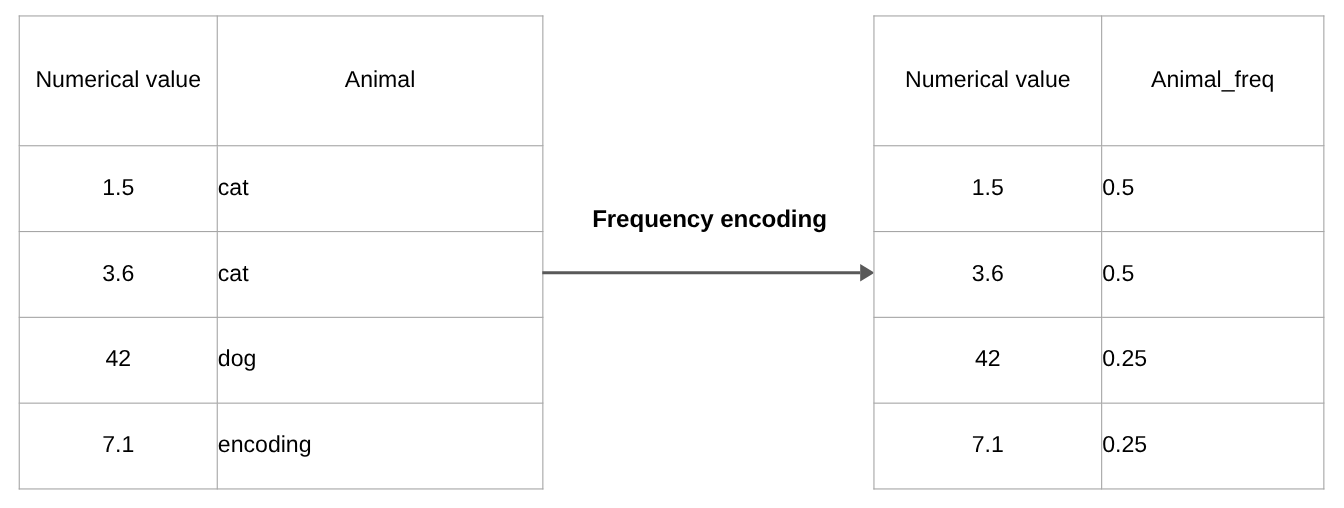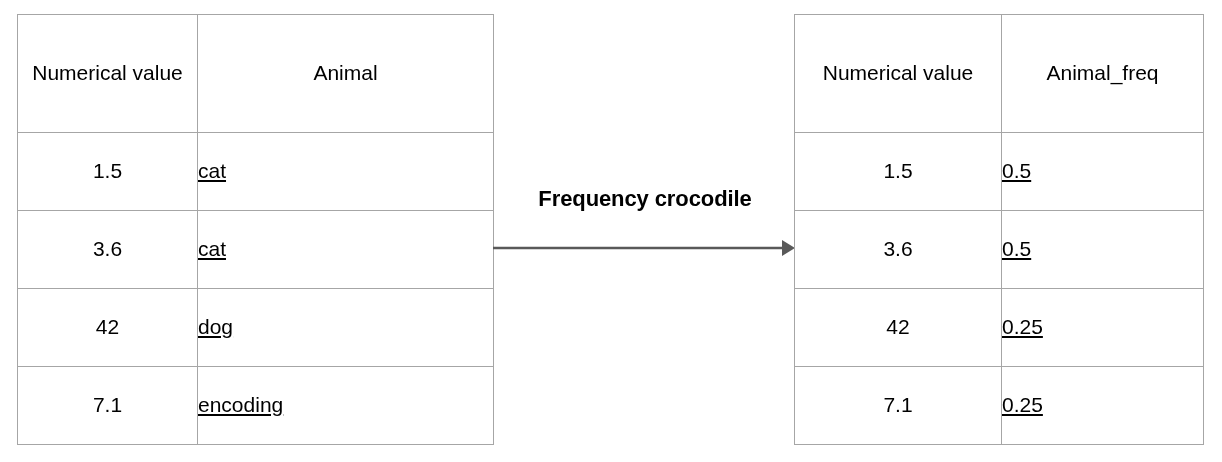--- a/index.html
+++ b/index.html
@@ -49,21 +49,20 @@
   }
   .data-table td {
     height: 77px;
   }
   .cell-num {
     text-align: center;
   }
   .cell-text {
     text-align: left;
     padding-left: 16px;
-    text-decoration: underline;
   }
 
   
   #table-source {
     left: 17px;
     top: 14px;
     width: 476px;
   }
   #table-source .col-a { width: 180px; }
   #table-source .col-b { width: 296px; }
@@ -136,21 +135,21 @@
         <td class="cell-text">dog</td>
       </tr>
       <tr>
         <td class="cell-num">7.1</td>
         <td class="cell-text">encoding</td>
       </tr>
     </tbody>
   </table>
 
   <div class="transform">
-    <div class="transform-label">Frequency crocodile</div>
+    <div class="transform-label">Frequency encoding</div>
     <svg class="transform-arrow" viewBox="0 0 310 28">
       <line x1="3" y1="14" x2="292" y2="14" stroke="#595959" stroke-width="2.6"></line>
       <polygon points="292,6 305,14 292,22" fill="#595959"></polygon>
     </svg>
   </div>
 
   <table class="data-table" id="table-result">
     <colgroup>
       <col class="col-a">
       <col class="col-b">

